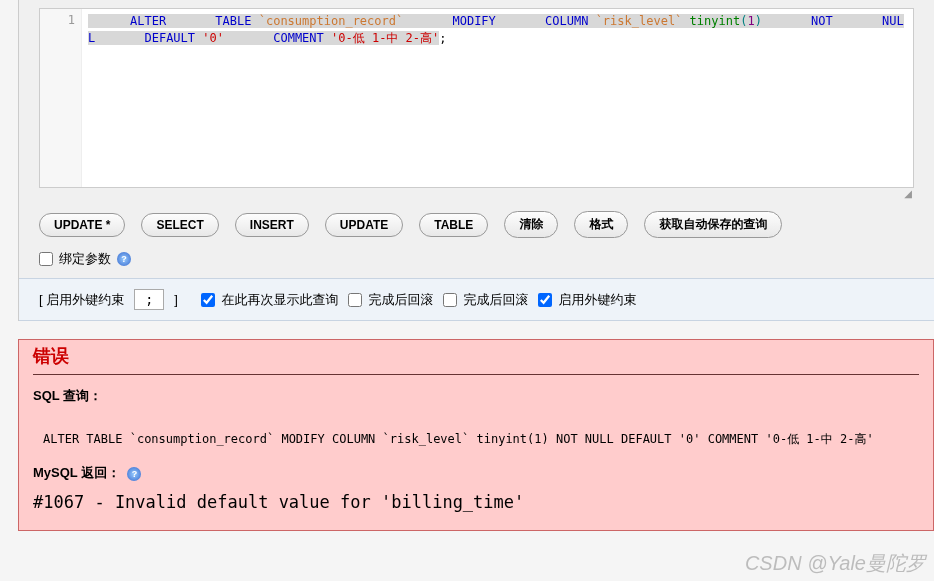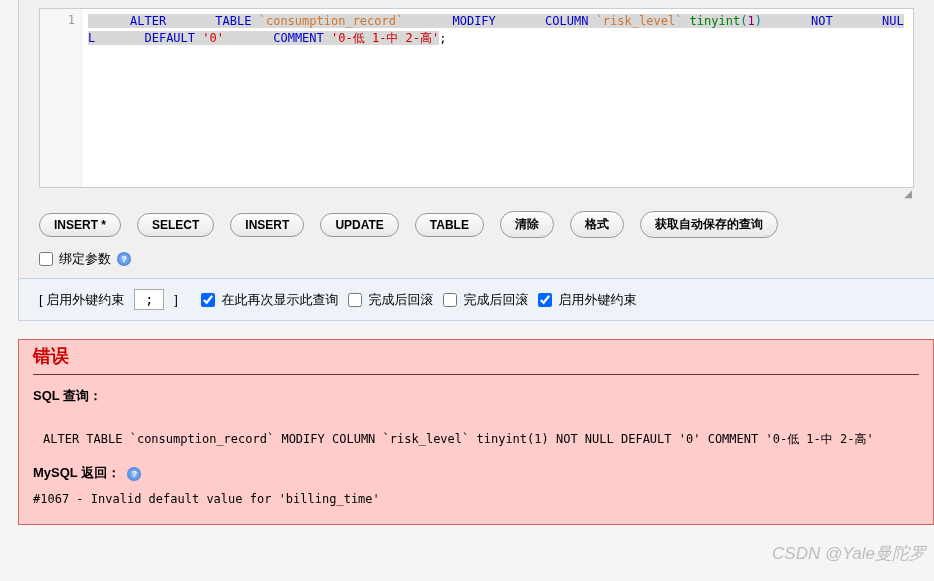--- a/index.html
+++ b/index.html
@@ -23,36 +23,36 @@
     .help-icon { display: inline-flex; width: 14px; height: 14px; border-radius: 50%; background: radial-gradient(#9cf, #36c); color: #fff; font-size: 9px; align-items: center; justify-content: center; font-weight: bold; }
     .options-bar { background: #eef3f9; border-top: 1px solid #c8d4e2; border-bottom: 1px solid #c8d4e2; padding: 10px 20px; display: flex; align-items: center; gap: 10px; flex-wrap: wrap; font-size: 13px; }
     .delim-input { width: 30px; text-align: center; border: 1px solid #aaa; padding: 2px; font-family: monospace; }
     .checkbox-group { display: flex; align-items: center; gap: 6px; }
     input[type="checkbox"] { width: 14px; height: 14px; accent-color: #0066ff; }
     .error-box { margin: 18px 0 0 18px; background: #ffcccc; border: 1px solid #cc6666; padding: 4px 14px; }
     .error-title { color: #cc0000; font-size: 18px; font-weight: bold; border-bottom: 1px solid #663333; padding-bottom: 6px; margin-bottom: 12px; }
     .error-section { margin-bottom: 14px; font-size: 13px; }
     .error-section .label { font-weight: bold; }
     .error-sql { font-family: Consolas, monospace; font-size: 12px; margin: 26px 0 16px 10px; white-space: pre-wrap; }
-    .error-msg { font-family: Consolas, monospace; font-size: 12px; margin-top: 10px; }
-    .watermark { position: fixed; right: 8px; bottom: 16px; color: rgba(120,120,120,0.45); font-size: 17px; font-style: italic; pointer-events: none; }
+    .error-msg { font-family: Consolas, monospace; font-size: 17px; margin-top: 10px; }
+    .watermark { position: fixed; right: 8px; bottom: 4px; color: rgba(120,120,120,0.45); font-size: 20px; font-style: italic; pointer-events: none; }
   </style>
 </head>
 <body>
 
 <div class="main-container">
   <div class="editor-area">
     <div class="code-editor">
       <div class="gutter"><span>1</span></div>
       <div class="code-content"><span class="highlight"><span class="kw-blue">ALTER</span> <span class="kw-blue">TABLE</span> <span class="kw-orange">`consumption_record`</span> <span class="kw-blue">MODIFY</span> <span class="kw-blue">COLUMN</span> <span class="kw-orange">`risk_level`</span> <span class="kw-green">tinyint</span><span class="kw-teal">(</span><span class="kw-purple">1</span><span class="kw-teal">)</span> <span class="kw-blue">NOT</span> <span class="kw-blue">NULL</span> <span class="kw-blue">DEFAULT</span> <span class="kw-red">'0'</span> <span class="kw-blue">COMMENT</span> <span class="kw-red">'0-低 1-中 2-高'</span></span><span>;</span></div>
     </div>
     <div class="resize-handle">◢</div>
 
     <div class="button-row">
-      <button class="sql-btn">INSERT *</button>
+      <button class="sql-btn">UPDATE *</button>
       <button class="sql-btn">SELECT</button>
       <button class="sql-btn">INSERT</button>
       <button class="sql-btn">UPDATE</button>
       <button class="sql-btn">TABLE</button>
       <button class="sql-btn">清除</button>
       <button class="sql-btn">格式</button>
       <button class="sql-btn">获取自动保存的查询</button>
     </div>
 
     <div class="bind-row">

